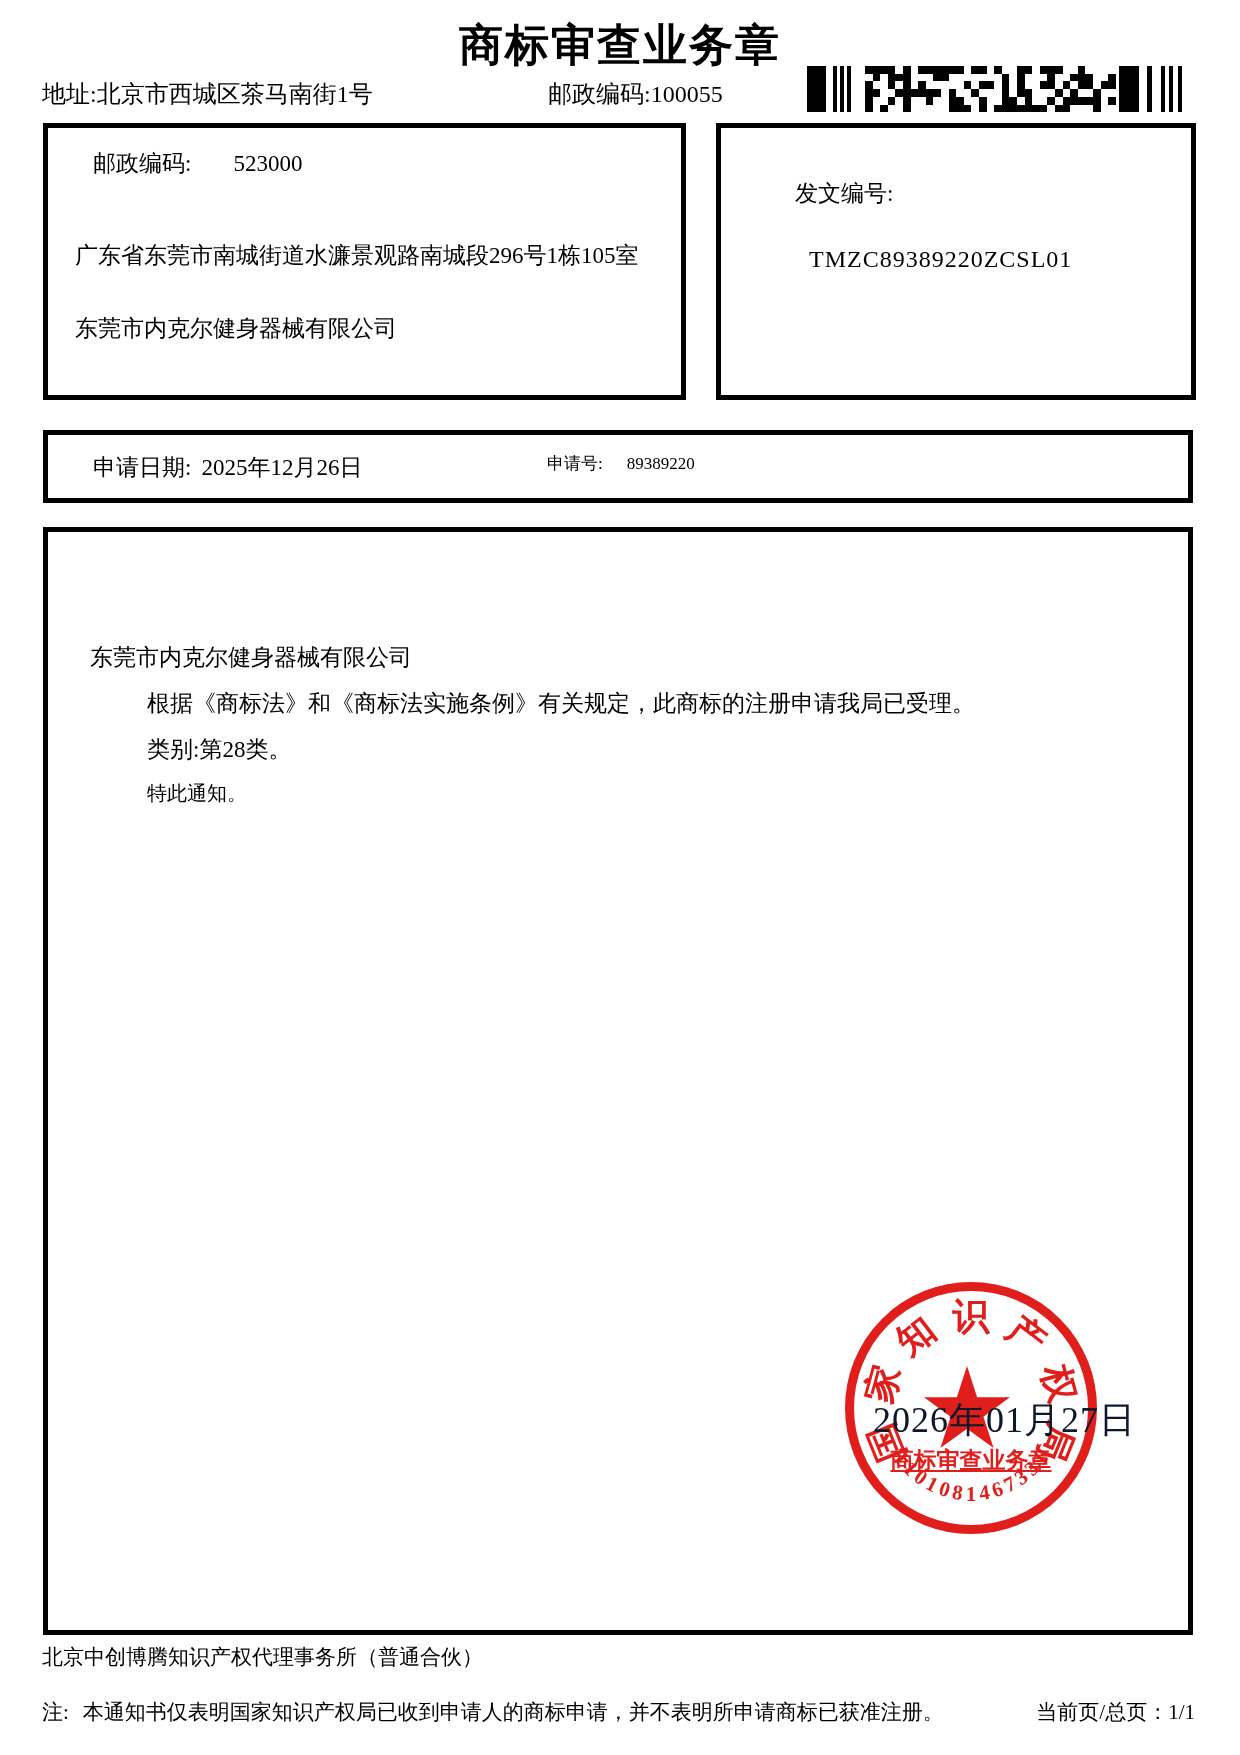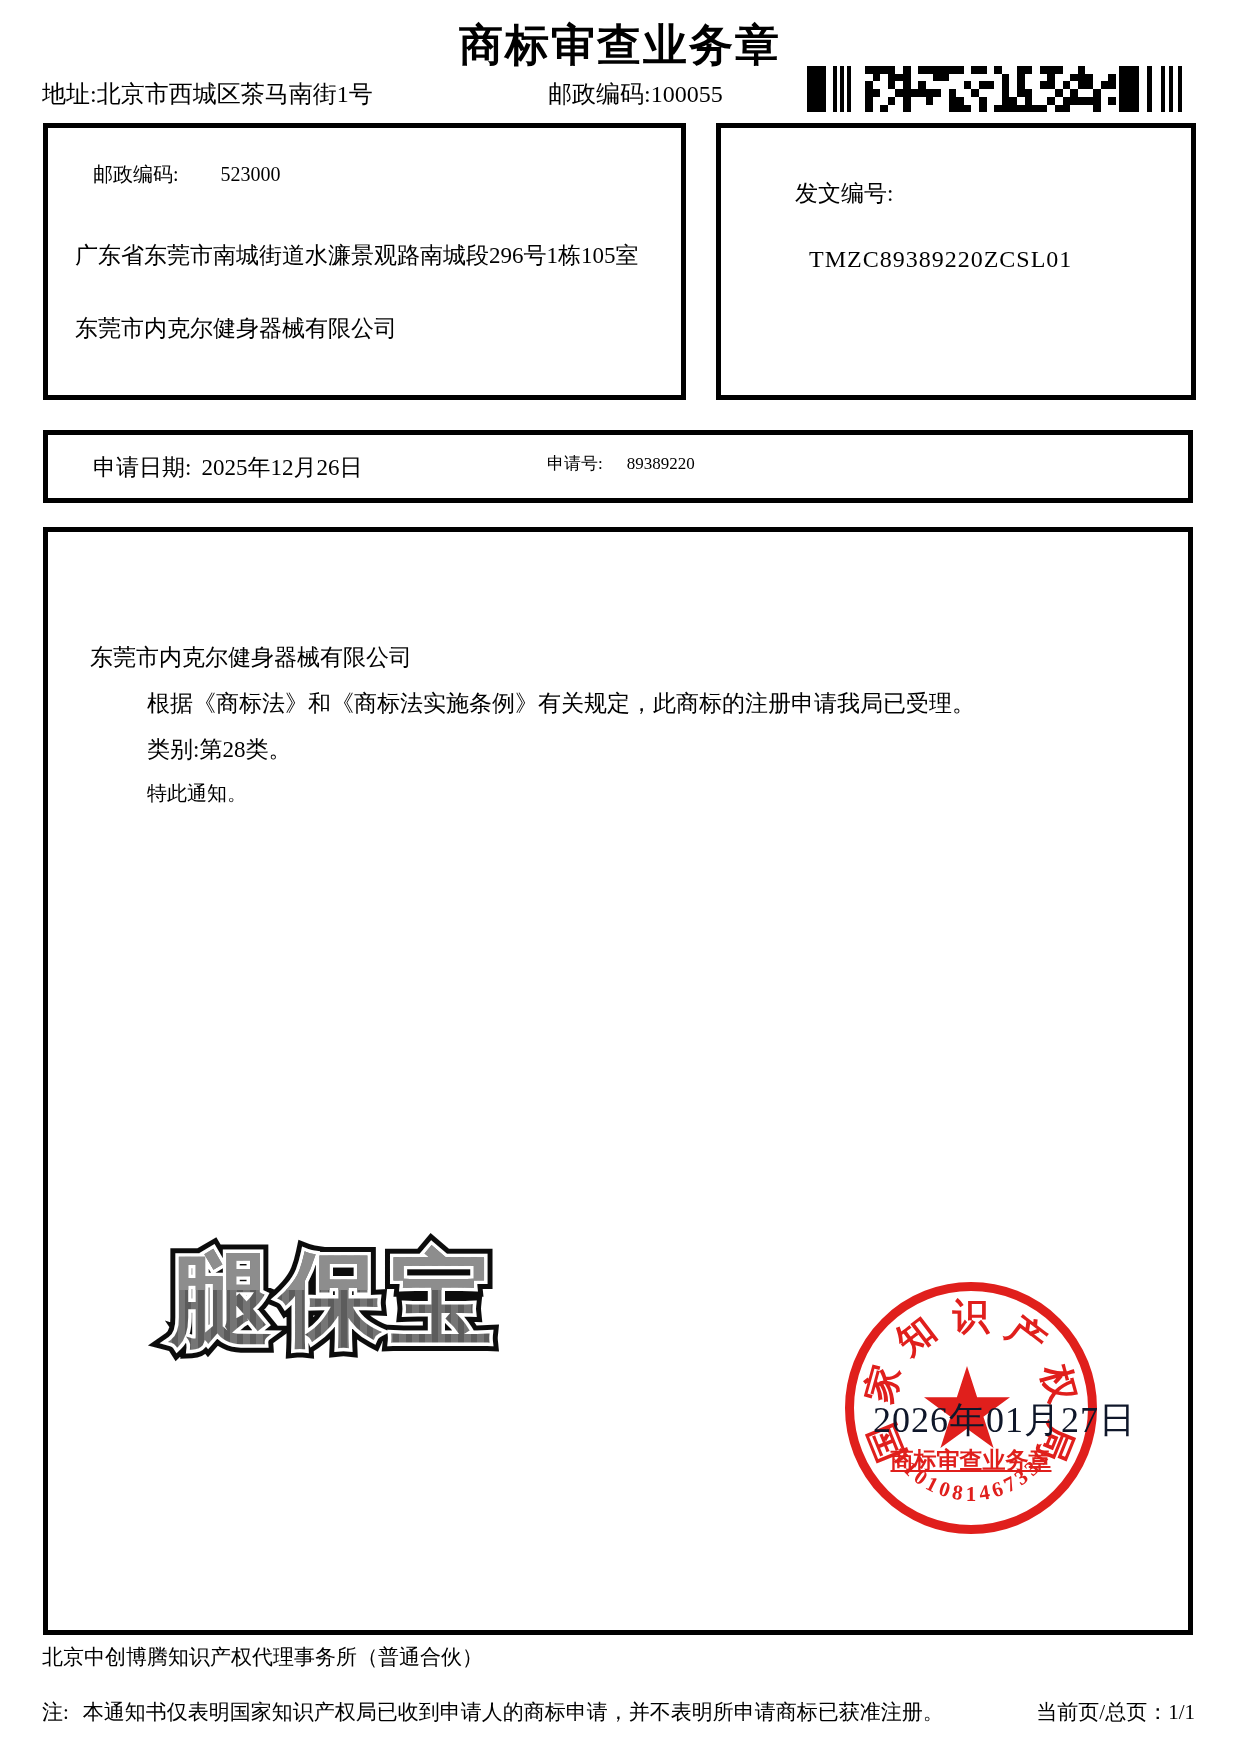--- a/index.html
+++ b/index.html
@@ -10,21 +10,21 @@
 
   
   .org-title{left:0;top:16px;width:100%;text-align:center;font-size:44px;font-weight:bold;letter-spacing:2px;}
   .hdr-address{left:42px;top:78px;font-size:24px;}
   .hdr-postcode{left:548px;top:78px;font-size:24px;}
   .barcode{left:807px;top:66px;width:383px;height:46px;}
   .barcode i{position:absolute;top:0;height:100%;background:#000;display:block;}
 
   
   .recipient-box{left:43px;top:123px;width:643px;height:277px;overflow:hidden;}
-  .rc-postcode{left:45px;top:33px;font-size:20px;}
+  .rc-postcode{left:45px;top:20px;font-size:23px;}
   .rc-postcode .val{margin-left:42px;}
   .rc-address{left:27px;top:112px;font-size:23px;white-space:nowrap;}
   .rc-company{left:27px;top:185px;font-size:23px;}
 
   
   .docnum-box{left:716px;top:123px;width:480px;height:277px;}
   .dn-label{left:62px;top:50px;font-size:23px;margin-left:12px;}
   .dn-value{left:88px;top:118px;font-size:24px;letter-spacing:1px;}
 
   
@@ -210,25 +210,20 @@
       <span>申请号:</span><span class="val">89389220</span>
     </div>
   </div>
 
   <div class="box notice-box">
     <div class="abs nt-addressee">东莞市内克尔健身器械有限公司</div>
     <div class="abs nt-line1">根据《商标法》和《商标法实施条例》有关规定，此商标的注册申请我局已受理。</div>
     <div class="abs nt-line2">类别:第28类。</div>
     <div class="abs nt-line3">特此通知。</div>
 
-    <div class="abs tm-logo">
-      <div class="tm-layer tm-back">腿保宝</div>
-      <div class="tm-layer tm-mid">腿保宝</div>
-      <div class="tm-layer tm-front">腿保宝</div>
-    </div>
 
     <div class="abs seal">
       <div class="seal-ring"></div>
       <div class="seal-arc">
           <span style="transform: translate(-50%, -50%) rotate(-112deg) translateY(-91px);">国</span>
           <span style="transform: translate(-50%, -50%) rotate(-74.6667deg) translateY(-91px);">家</span>
           <span style="transform: translate(-50%, -50%) rotate(-37.3333deg) translateY(-91px);">知</span>
           <span style="transform: translate(-50%, -50%) rotate(0deg) translateY(-91px);">识</span>
           <span style="transform: translate(-50%, -50%) rotate(37.3333deg) translateY(-91px);">产</span>
           <span style="transform: translate(-50%, -50%) rotate(74.6667deg) translateY(-91px);">权</span>

